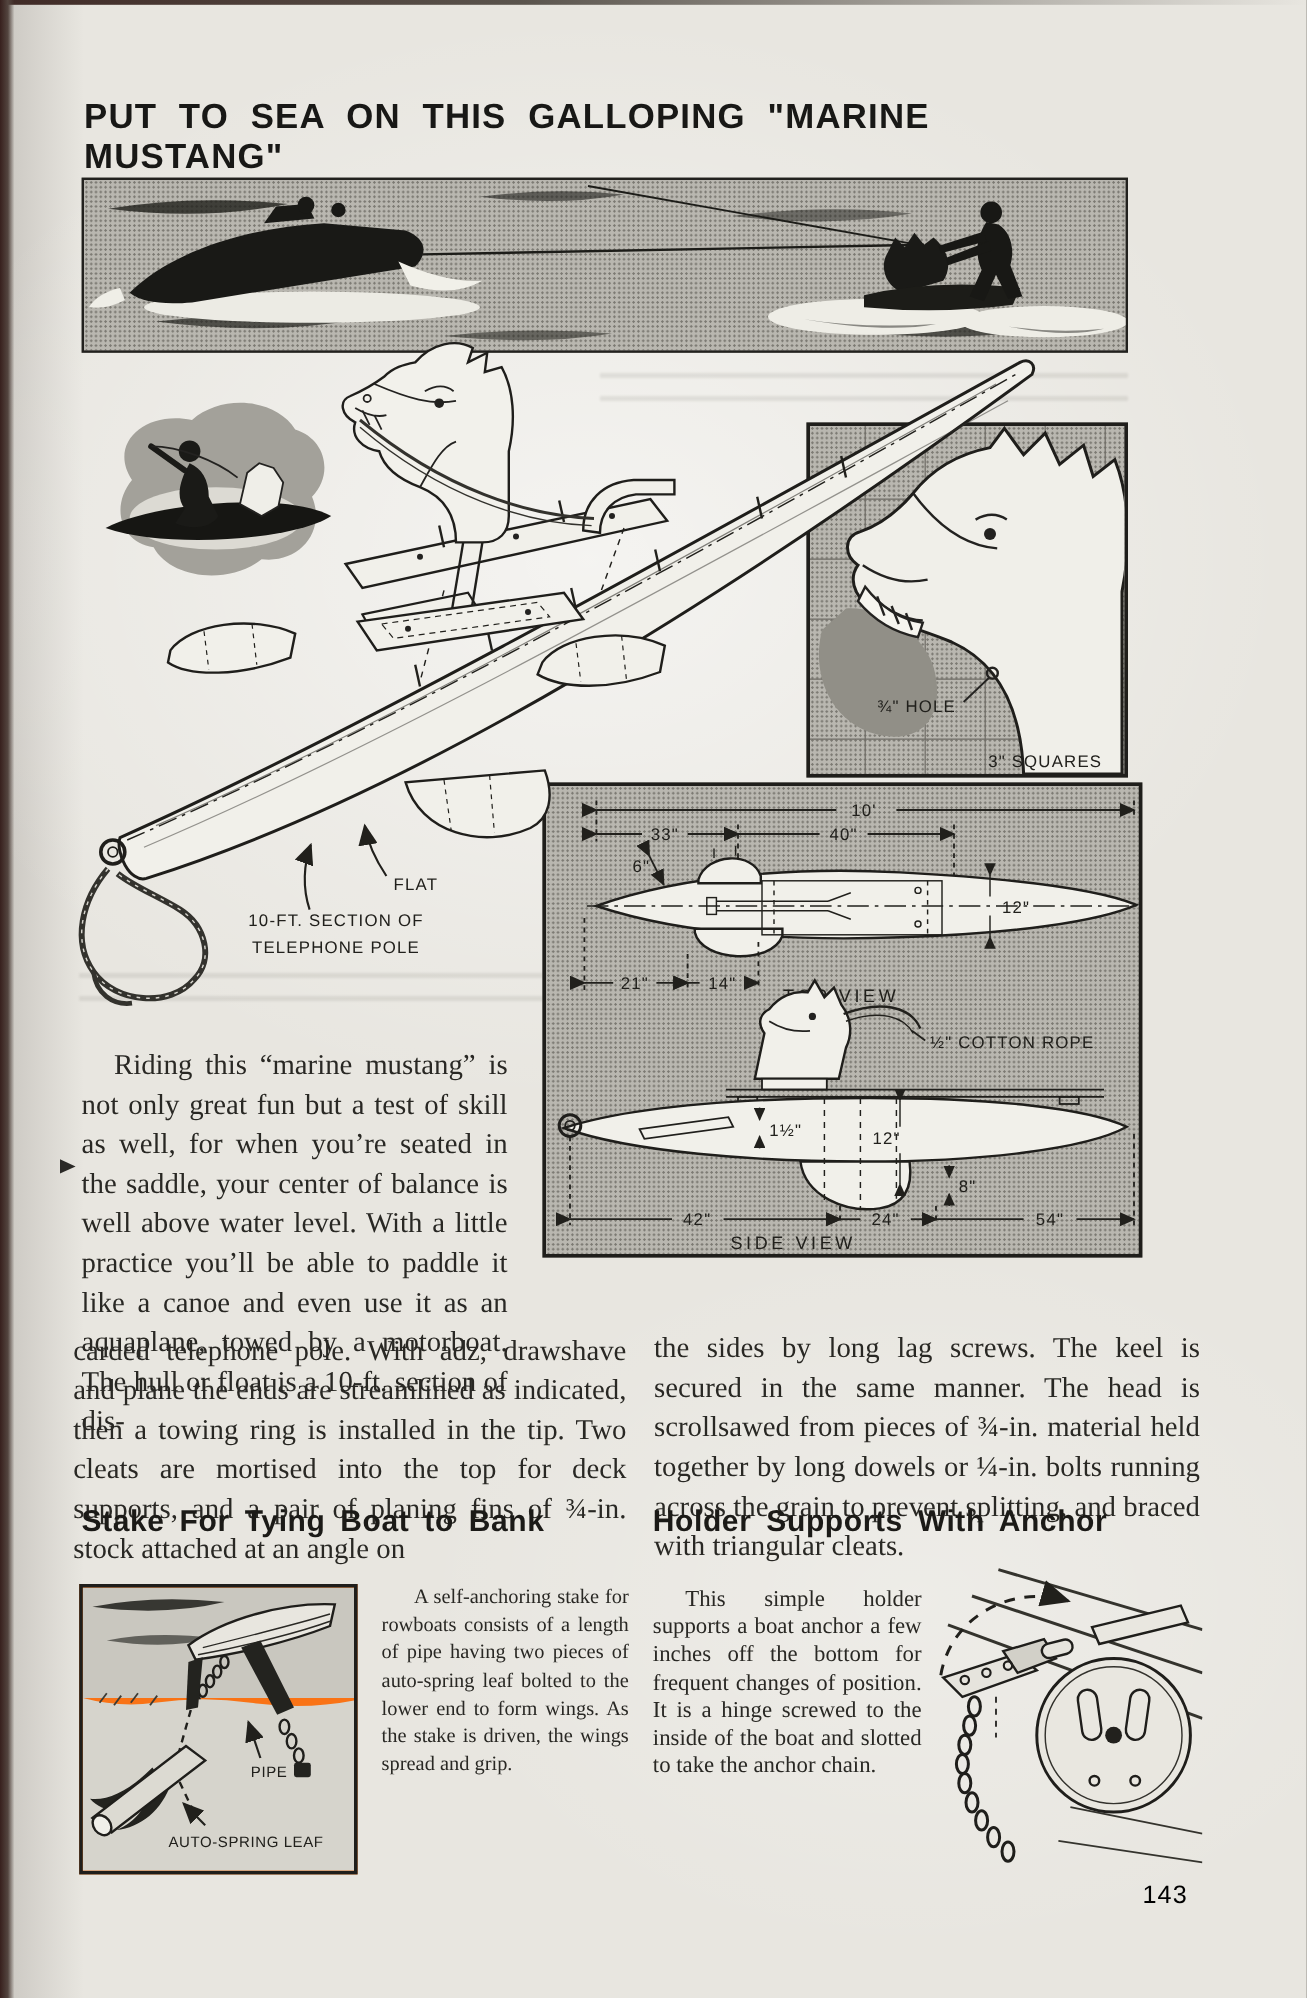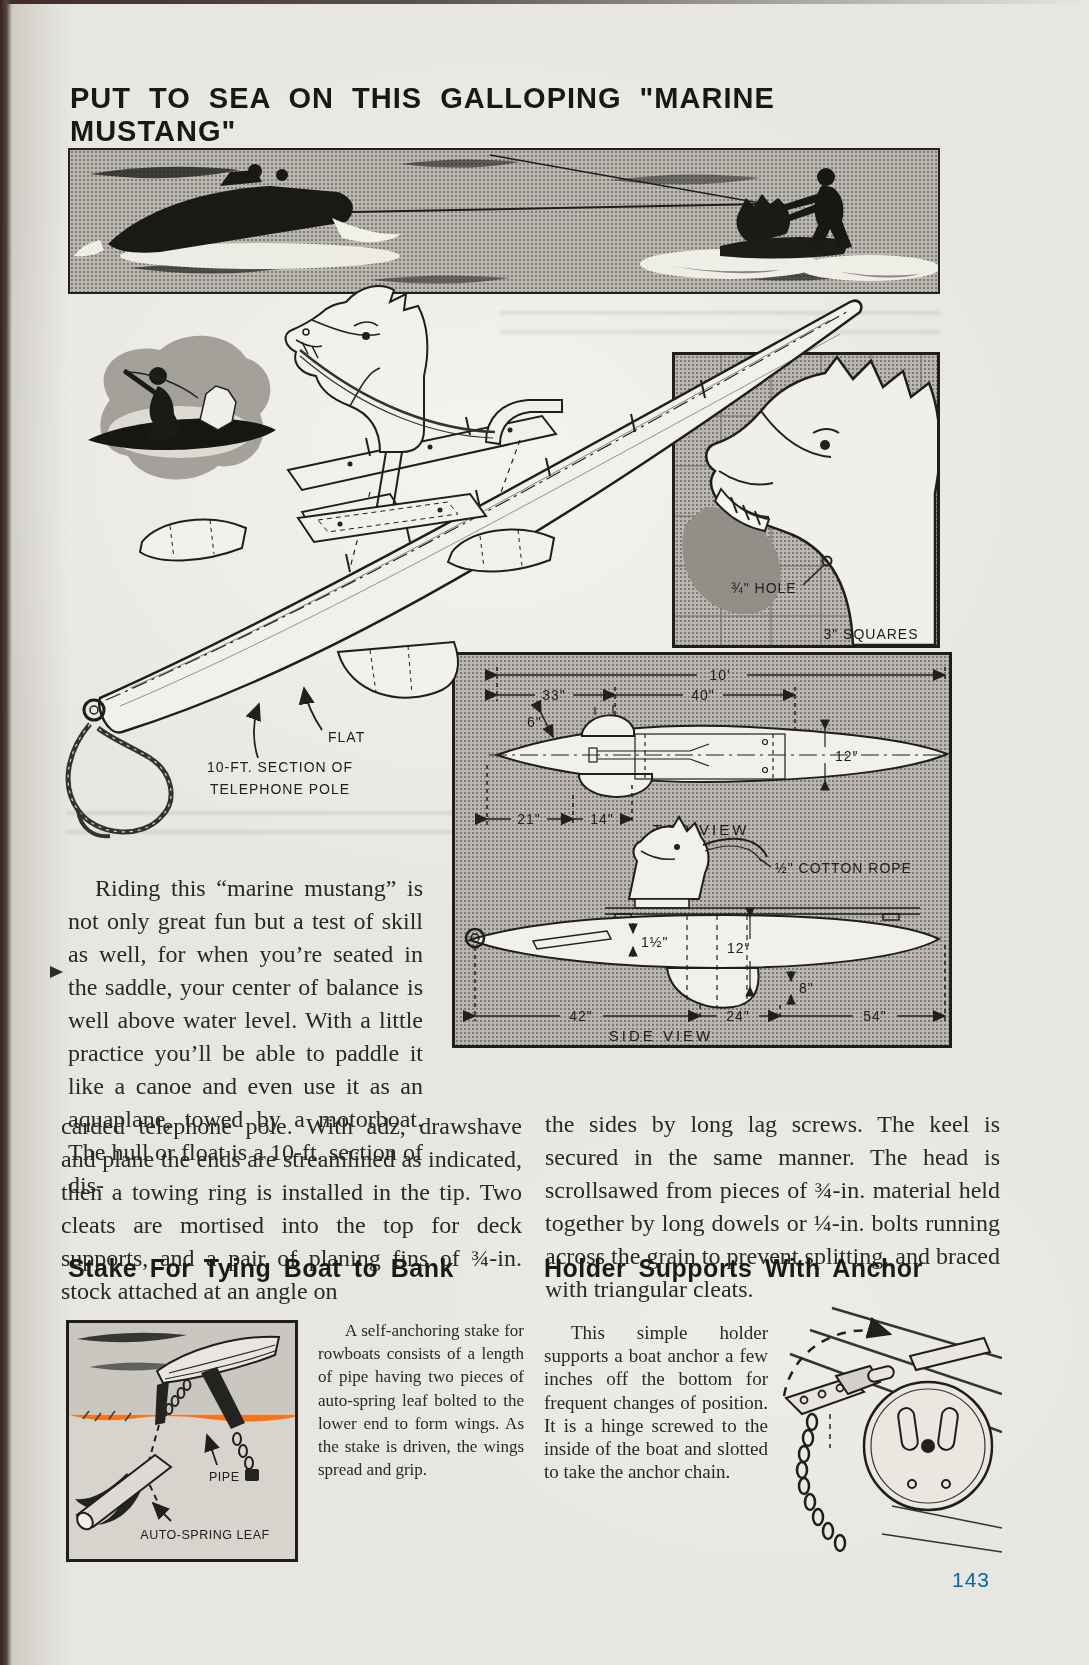--- a/index.html
+++ b/index.html
@@ -24,21 +24,21 @@
         font-family:"Liberation Sans",sans-serif;font-weight:700;font-size:29px;
         letter-spacing:1px;word-spacing:9px;color:#181816;}
   h2.subhead{position:absolute;margin:0;font-family:"Liberation Sans",sans-serif;
         font-weight:700;font-size:25px;letter-spacing:.5px;word-spacing:5px;color:#1b1a17;}
   .bodytext{position:absolute;font-size:24px;line-height:33px;text-align:justify;
         color:#292824;}
   .indent{text-indent:27px;}
   .ghost{position:absolute;pointer-events:none;opacity:.1;filter:blur(1px);
         background:repeating-linear-gradient(180deg, rgba(0,0,0,0) 0 15px, #4a483f 15px 19px);}
   .pagenum{position:absolute;left:952px;top:1568px;font-family:"Liberation Sans",sans-serif;
-        font-size:21px;color:#0369a1;letter-spacing:1px;}
+        font-size:21px;color:#000000;letter-spacing:1px;}
   .pointer-artifact{position:absolute;left:50px;top:966px;width:0;height:0;
         border-top:6px solid transparent;border-bottom:6px solid transparent;
         border-left:13px solid #2a2926;}
   text{font-family:"Liberation Sans",sans-serif;fill:#21201c;}
   .dim{font-size:14px;letter-spacing:1px;}
   .cap{font-size:15px;letter-spacing:3px;}
   .lbl{font-size:14px;letter-spacing:1px;}
   .lbl-s{font-size:12.5px;letter-spacing:.5px;}
 </style>
 </head>

